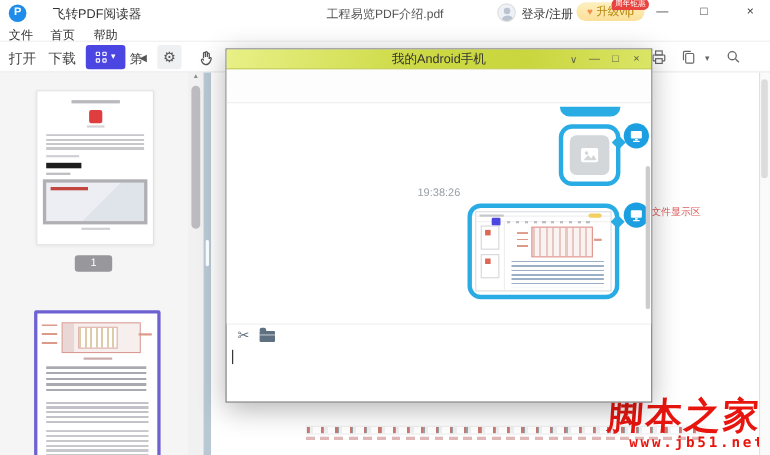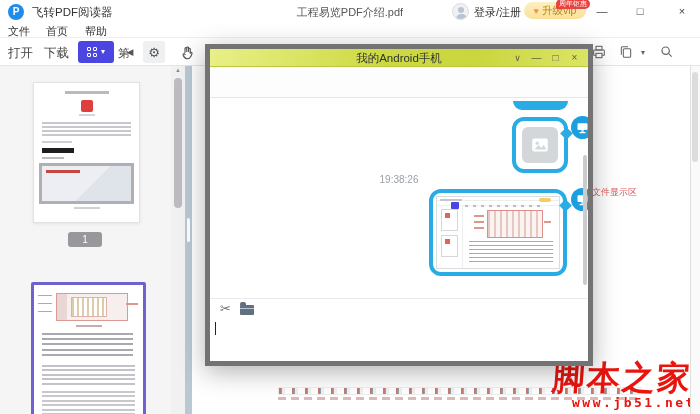--- a/index.html
+++ b/index.html
@@ -7,21 +7,21 @@
   #app {
     position: relative; width: 700px; height: 414px; overflow: hidden;
     background: #fff; font-family: "Liberation Sans", "DejaVu Sans", sans-serif;
     color: #333; font-size: 12px;
   }
 
   
   .titlebar { position: absolute; left: 0; top: 0; width: 700px; height: 24px; background: #fff; }
   .app-logo { position: absolute; left: 8px; top: 4px; width: 16px; height: 16px; border-radius: 50%;
     background: #1f8ceb; color: #fff; font-size: 10px; font-weight: bold; text-align: center; line-height: 16px; }
-  .app-title { position: absolute; left: 32px; top: 5px; font-size: 11.5px; color: #333; }
+  .app-title { position: absolute; left: 48px; top: 5px; font-size: 11.5px; color: #333; }
   .doc-title { position: absolute; left: 250px; top: 5px; width: 200px; text-align: center; font-size: 11px; color: #555; }
   .avatar { position: absolute; left: 452px; top: 3px; width: 17px; height: 17px; border-radius: 50%;
     background: #eef2f6; border: 1px solid #ddd; overflow: hidden; }
   .avatar::before { content: ""; position: absolute; left: 5px; top: 3px; width: 6px; height: 6px; border-radius: 50%; background: #b9c4d0; }
   .avatar::after { content: ""; position: absolute; left: 2.5px; top: 10px; width: 11px; height: 7px; border-radius: 5px 5px 0 0; background: #b9c4d0; }
   .login { position: absolute; left: 474px; top: 5px; font-size: 11px; color: #333; cursor: pointer; }
   .vip-pill { position: absolute; left: 524px; top: 2px; width: 62px; height: 17px; border-radius: 9px;
     background: linear-gradient(180deg,#fdf0c0,#fbe098); color: #b8860b; font-size: 10.5px;
     display: flex; align-items: center; justify-content: center; gap: 3px; }
   .vip-heart { color: #f0944d; font-size: 9px; }
@@ -105,21 +105,21 @@
     background: repeating-linear-gradient(90deg,#cf9292 0 8px,#fff 8px 13px); }
   .wm-name { position: absolute; left: 552px; top: 356px; font-size: 33px; font-weight: bold; color: #e8150f;
     font-family: "DejaVu Serif", serif; letter-spacing: 2px; transform: skew(-4deg); }
   .wm-url { position: absolute; left: 572px; top: 395px; font-size: 13px; font-weight: bold; color: #e8150f;
     font-family: "DejaVu Sans Mono", monospace; letter-spacing: 2.5px; }
   .main-scroll { position: absolute; left: 690px; top: 66px; width: 10px; height: 348px; background: #fafafa; border-left: 1px solid #e0e0e0; }
   .main-scroll-thumb { position: absolute; left: 692px; top: 72px; width: 6px; height: 90px; background: #dcdcdc; border-radius: 3px; cursor: pointer; }
 
   
   .dialog { position: absolute; left: 205px; top: 44px; width: 388px; height: 322px; background: #fff;
-    border: 5px solid #737373; box-shadow: 0 6px 24px rgba(0,0,0,.3); z-index: 20; }
+    border: 1px solid #737373; box-shadow: 0 6px 24px rgba(0,0,0,.3); z-index: 20; }
   .dlg-title { height: 18px; background: linear-gradient(100deg,#e8f087 0%,#cdda44 45%,#c9d63d 70%,#dbe566 100%);
     position: relative; border-bottom: 1px solid #bcc93f; }
   .dlg-title-text { text-align: center; line-height: 18px; font-size: 11.5px; color: #333; }
   .dlg-controls { position: absolute; right: 4px; top: 0; height: 18px; display: flex; }
   .dlg-ctrl { width: 19px; text-align: center; line-height: 18px; font-size: 10px; color: #5c6145; cursor: pointer; }
   .dlg-toolbar { height: 31px; display: flex; align-items: center; padding: 0 12px; gap: 18px; border-bottom: 1px solid #e7e7e7; background: #fdfdfd; }
   .dlg-tool-item { display: flex; align-items: center; gap: 5px; font-size: 11.5px; color: #333; cursor: pointer; }
   .pic-icon { width: 14px; height: 11px; border: 1px solid #5b9bd5; border-radius: 2px; background: #fff; position: relative; }
   .pic-icon::before { content: ""; position: absolute; right: 1px; top: 1px; width: 4px; height: 4px; border-radius: 50%; background: #f5c33b; }
   .pic-icon::after { content: ""; position: absolute; left: 1px; bottom: 0;

